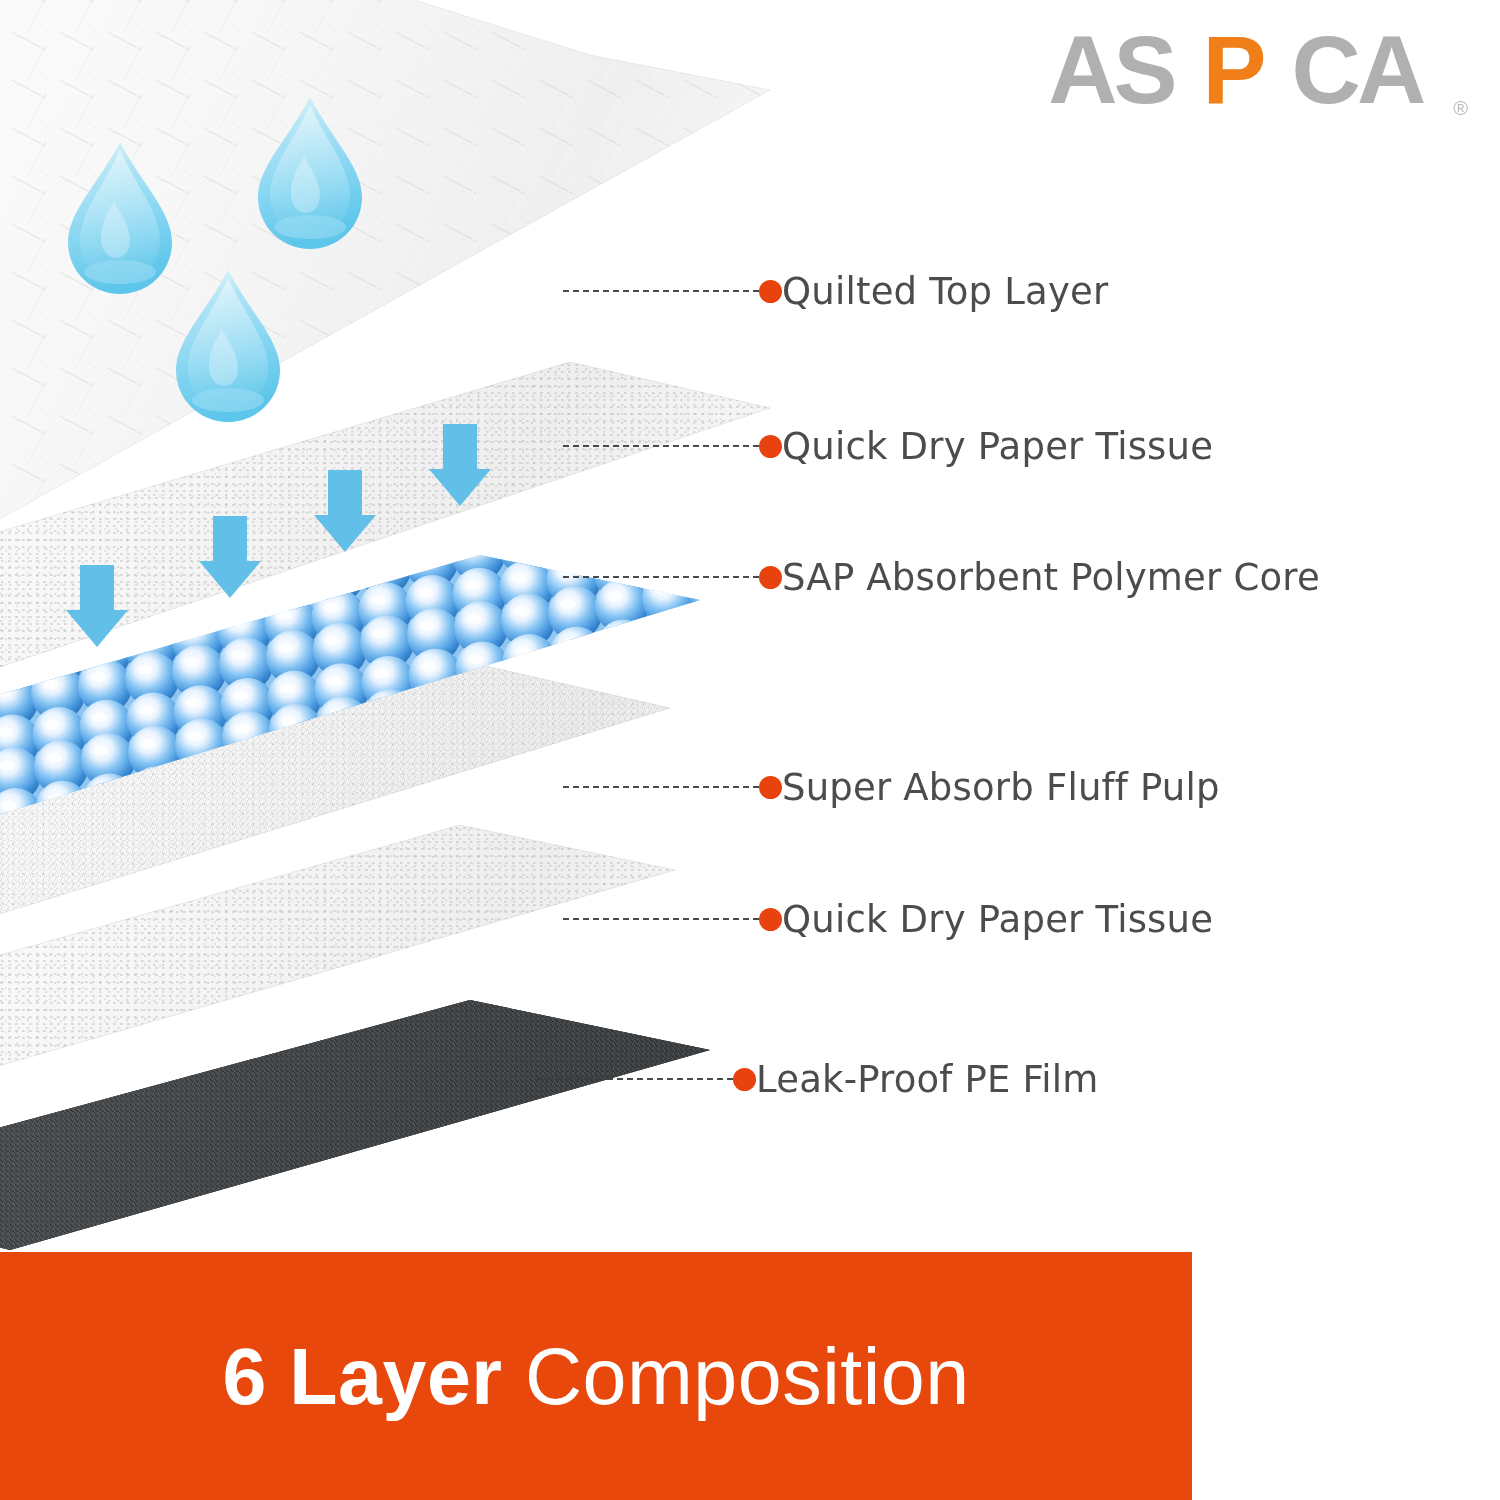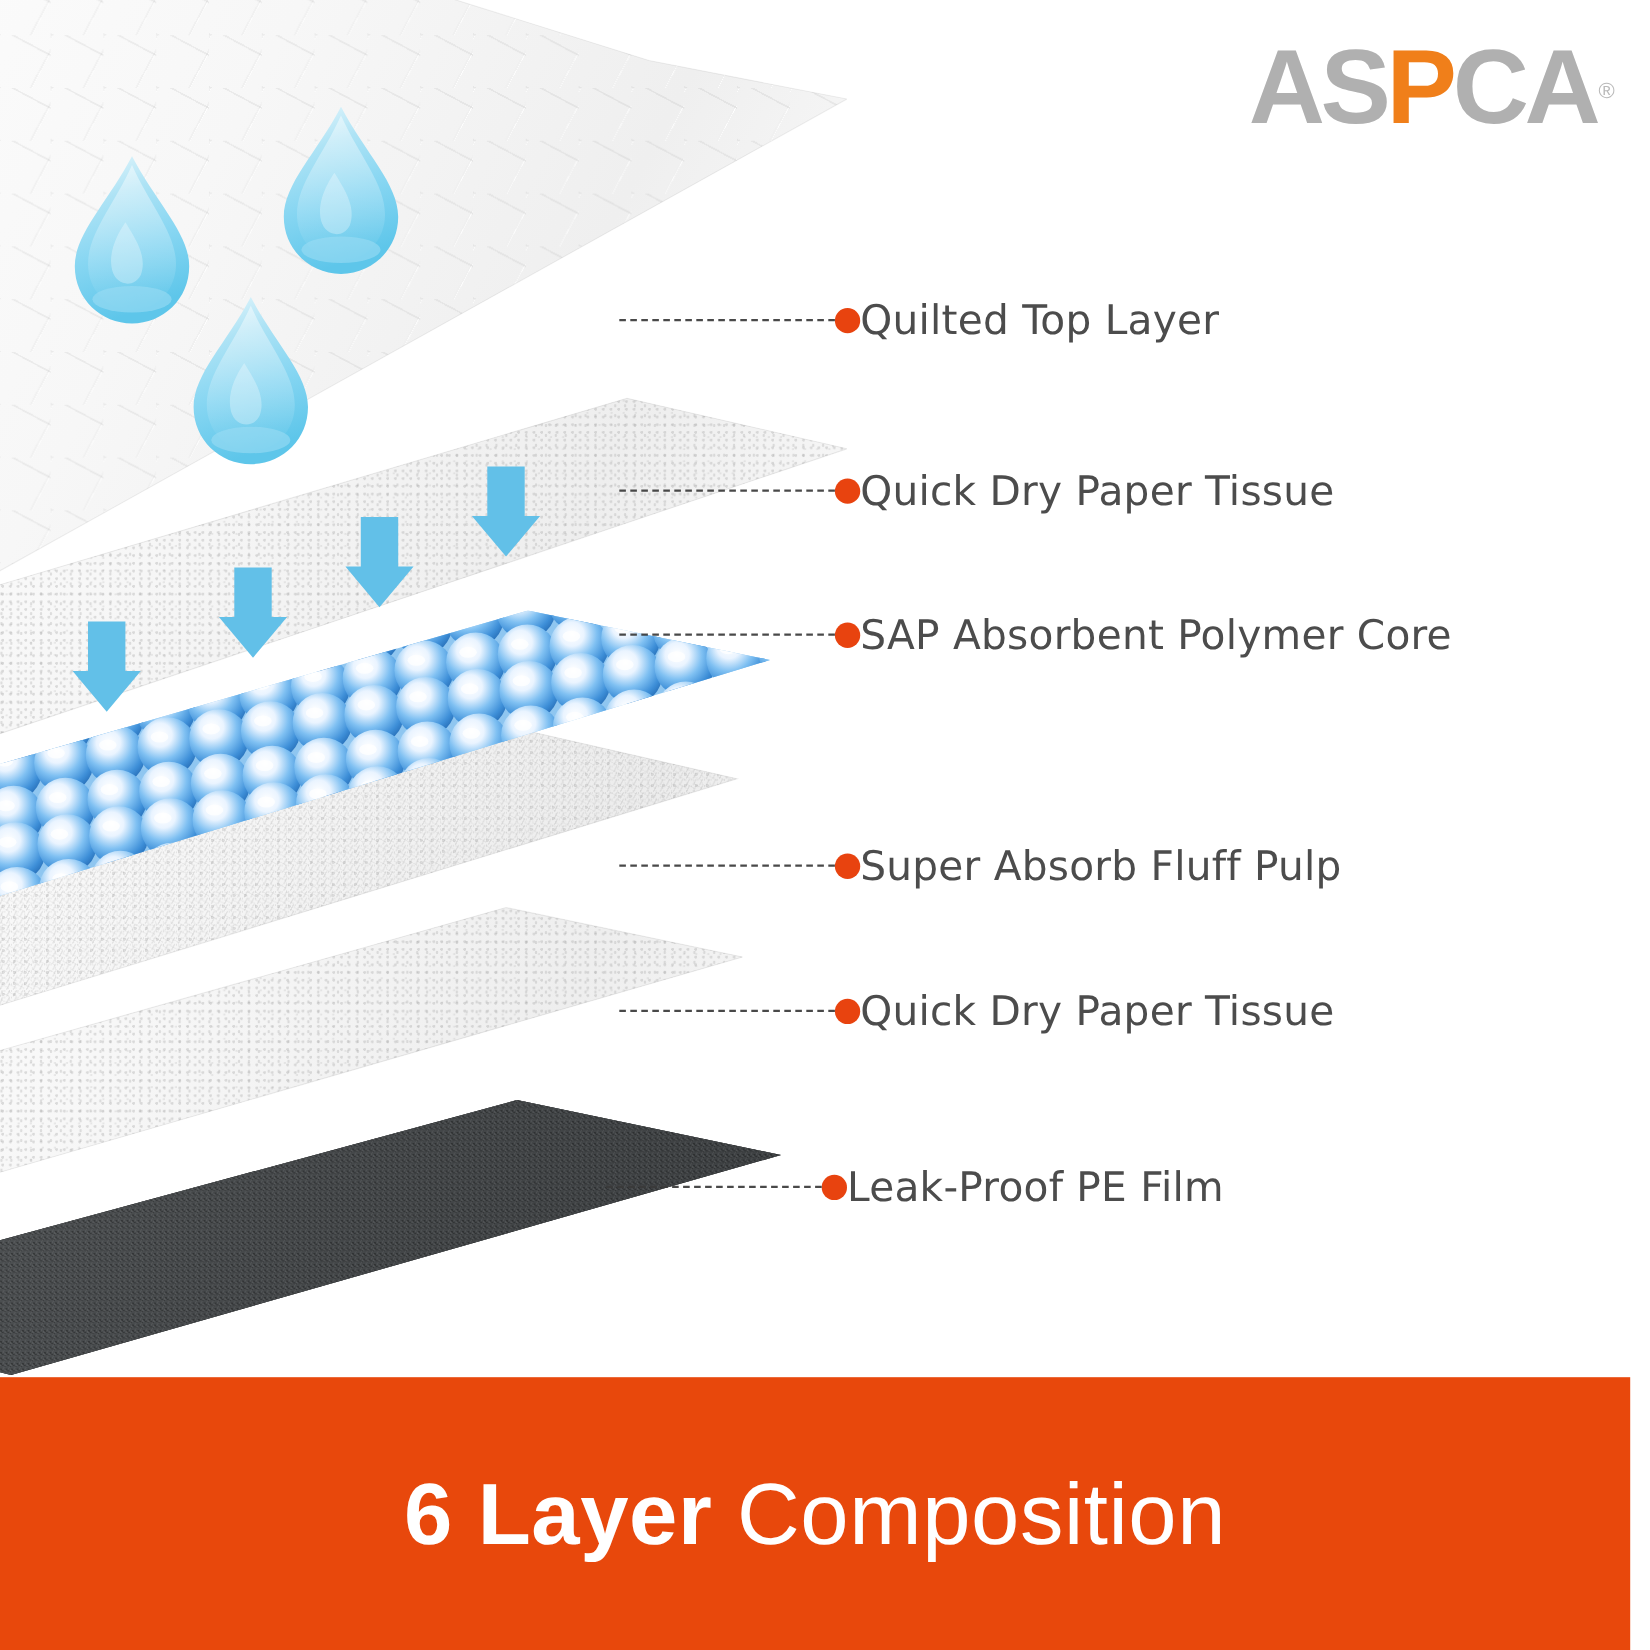--- a/index.html
+++ b/index.html
@@ -4,21 +4,21 @@
 <style>
   html,body{margin:0;padding:0;}
   body{
     width:1500px;height:1500px;overflow:hidden;
     font-family:"Liberation Sans","DejaVu Sans",sans-serif;
     background:#ffffff;
   }
   #stage{position:relative;width:1500px;height:1500px;background:#ffffff;overflow:hidden;}
 
   
-  .logo{position:absolute;top:32px;right:32px;display:flex;align-items:center;}
+  .logo{position:absolute;top:22px;right:32px;display:flex;align-items:flex-end;gap:29px;}
   .logo-word{font-size:96px;font-weight:bold;letter-spacing:-4px;line-height:1;font-family:"Liberation Sans",sans-serif;}
   .logo-gray{color:#b0b0b0;}
   .logo-orange{color:#F07F1A;}
   .logo-reg{font-size:20px;color:#b9b9b9;margin-top:6px;margin-left:2px;line-height:1;}
 
   
   .art{position:absolute;left:0;top:0;width:760px;height:1260px;}
   .sheet{position:absolute;}
 
   
@@ -64,21 +64,21 @@
   .callout{position:absolute;display:flex;align-items:center;height:40px;}
   .lead{height:0;border-top:2px dashed #3a3a3a;opacity:.92;}
   .dot{width:23px;height:23px;border-radius:50%;flex:0 0 auto;}
   .cap{
     font-size:37px;color:#4c4c4c;white-space:nowrap;letter-spacing:.2px;
     font-weight:400;font-family:"DejaVu Sans",sans-serif;
   }
 
   
   .banner{
-    position:absolute;left:0;bottom:0;width:1482px;height:248px;
+    position:absolute;left:0;bottom:0;width:1192px;height:248px;
     display:flex;align-items:center;justify-content:center;
   }
   .banner-text{
     font-size:79px;color:#ffffff;line-height:1;letter-spacing:.5px;
     font-family:"Liberation Sans",sans-serif;
   }
   .banner-text .b{font-weight:bold;}
   .banner-text .n{font-weight:400;}
 </style>
 </head>
@@ -730,21 +730,21 @@
       <div class="callout" style="left: 563px; top: 767px;">
         <div class="lead" style="width: 196px;"></div>
         <div class="dot" style="background: rgb(232, 67, 15);"></div>
         <div class="cap" style="color: rgb(76, 76, 76);">Super Absorb Fluff Pulp</div>
       </div>
       <div class="callout" style="left: 563px; top: 899px;">
         <div class="lead" style="width: 196px;"></div>
         <div class="dot" style="background: rgb(232, 67, 15);"></div>
         <div class="cap" style="color: rgb(76, 76, 76);">Quick Dry Paper Tissue</div>
       </div>
-      <div class="callout" style="left: 551px; top: 1059px;">
+      <div class="callout" style="left: 537px; top: 1059px;">
         <div class="lead" style="width: 196px;"></div>
         <div class="dot" style="background: rgb(232, 67, 15);"></div>
         <div class="cap" style="color: rgb(76, 76, 76);">Leak-Proof PE Film</div>
       </div>
     </div>
 
   <div class="banner" style="background: rgb(232, 72, 12);">
     <div class="banner-text">
       <span class="b">6 Layer</span><span>&nbsp;</span><span class="n">Composition</span>
     </div>

